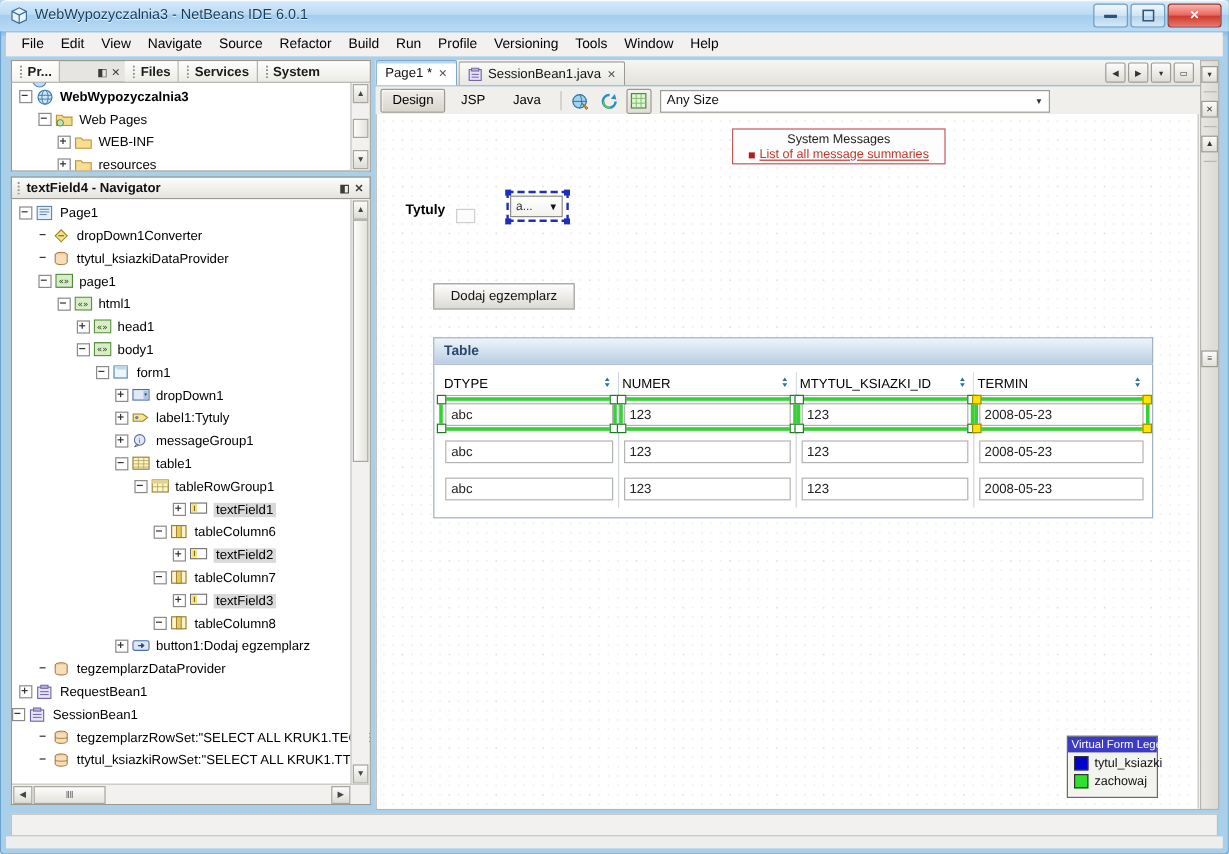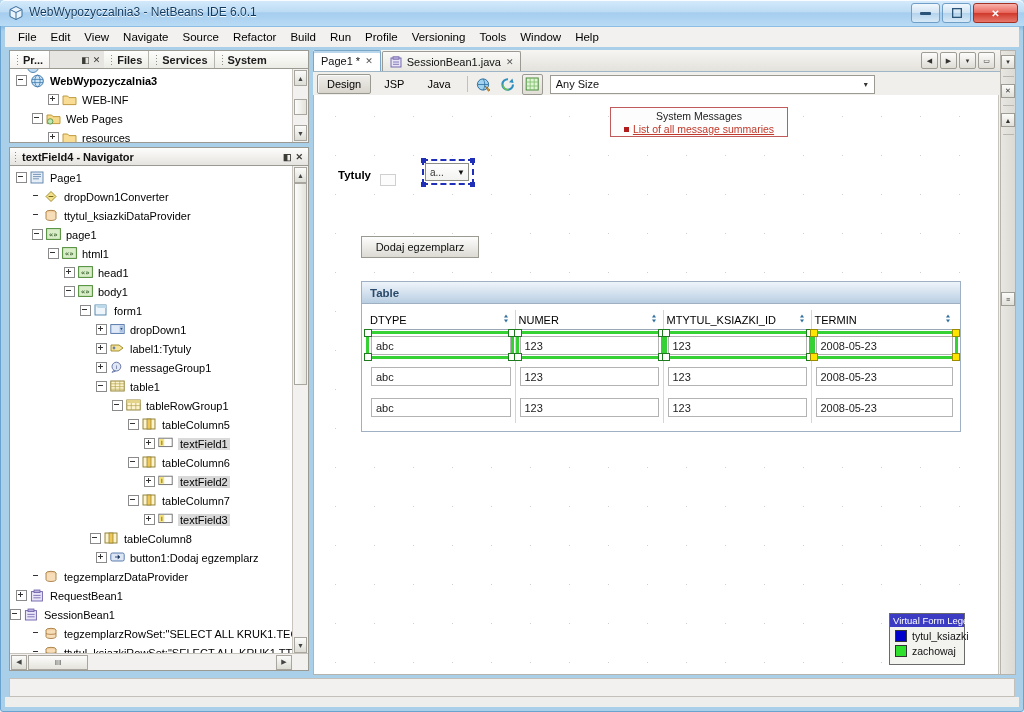--- a/index.html
+++ b/index.html
@@ -405,47 +405,47 @@
         <div class="trow" style="padding-left:6px;">
           <span class="exp"></span>
           <span class="tico">
             <svg width="15" height="14" viewBox="0 0 15 14">
               <circle cx="7.5" cy="7" r="5.8" fill="#cde6f8" stroke="#3f7aad" stroke-width="1"></circle>
               <ellipse cx="7.5" cy="7" rx="2.6" ry="5.8" fill="none" stroke="#3f7aad" stroke-width=".8"></ellipse>
               <path d="M1.9 5.4 H13.1 M1.9 8.6 H13.1" stroke="#3f7aad" stroke-width=".8"></path>
             </svg>
           </span>
           <span class="tlabel bold">WebWypozyczalnia3</span>
-        </div>
-        <div class="trow" style="padding-left:38px;">
-          <span class="exp plus"></span>
-          <span class="tico">
-            <svg width="15" height="13" viewBox="0 0 15 13">
-              <path d="M1 3 H5.6 L7 4.6 H14 V11.6 H1 Z" fill="#f9dd94" stroke="#b9922f" stroke-width=".9"></path>
-            </svg>
-          </span>
-          <span class="tlabel">WEB-INF</span>
         </div>
         <div class="trow" style="padding-left:22px;">
           <span class="exp"></span>
           <span class="tico">
             <svg width="15" height="13" viewBox="0 0 15 13">
               <path d="M1 3 H5.6 L7 4.6 H14 V11.6 H1 Z" fill="#f7d98a" stroke="#b9922f" stroke-width=".9"></path>
               <circle cx="4.2" cy="9.4" r="2.7" fill="#bfe7b6" stroke="#4b8b3d" stroke-width=".8"></circle>
             </svg>
           </span>
           <span class="tlabel">Web Pages</span>
         </div>
         <div class="trow" style="padding-left:38px;">
           <span class="exp plus"></span>
           <span class="tico">
             <svg width="15" height="13" viewBox="0 0 15 13">
               <path d="M1 3 H5.6 L7 4.6 H14 V11.6 H1 Z" fill="#f9dd94" stroke="#b9922f" stroke-width=".9"></path>
             </svg>
           </span>
+          <span class="tlabel">WEB-INF</span>
+        </div>
+        <div class="trow" style="padding-left:38px;">
+          <span class="exp plus"></span>
+          <span class="tico">
+            <svg width="15" height="13" viewBox="0 0 15 13">
+              <path d="M1 3 H5.6 L7 4.6 H14 V11.6 H1 Z" fill="#f9dd94" stroke="#b9922f" stroke-width=".9"></path>
+            </svg>
+          </span>
           <span class="tlabel">resources</span>
         </div>
       </div>
       <div class="vsb">
         <div class="arr">▲</div>
         <div class="thumb" style="top:30px;height:14px;"></div>
         <div class="arr bot">▼</div>
       </div>
     </div>
 
@@ -586,30 +586,20 @@
             <span class="exp"></span>
             <span class="tico">
               <svg width="15" height="12" viewBox="0 0 15 12">
                 <rect x="0.8" y="1" width="13.4" height="10" fill="#fdf3cd" stroke="#8a7a2a" stroke-width=".9"></rect>
                 <rect x="0.8" y="1" width="13.4" height="3" fill="#e3d48a"></rect>
                 <path d="M0.8 6.6 H14.2 M5.3 4 V11 M9.8 4 V11" stroke="#b5a650" stroke-width=".7"></path>
               </svg>
             </span>
             <span class="tlabel">tableRowGroup1</span>
           </div>
-          <div class="trow" style="padding-left: 118px;">
-            <span class="exp"></span>
-            <span class="tico">
-              <svg width="14" height="12" viewBox="0 0 14 12">
-                <rect x="1" y="1" width="12" height="10" fill="#fdf3cd" stroke="#8a7a2a" stroke-width=".9"></rect>
-                <rect x="5" y="1" width="4" height="10" fill="#f0c85a" stroke="#8a7a2a" stroke-width=".7"></rect>
-              </svg>
-            </span>
-            <span class="tlabel">tableColumn5</span>
-          </div>
           <div class="trow" style="padding-left: 134px;">
             <span class="exp plus"></span>
             <span class="tico">
               <svg width="15" height="11" viewBox="0 0 15 11">
                 <rect x="0.8" y="1.2" width="13.4" height="8.4" fill="#ffffff" stroke="#6a6a6a" stroke-width=".9"></rect>
                 <rect x="1.6" y="2" width="4.6" height="6.8" fill="#f5e27a"></rect>
                 <text x="3.9" y="7.6" font-size="6" text-anchor="middle" fill="#3a3000" font-family="DejaVu Sans">I</text>
               </svg>
             </span>
             <span class="tlabel sel">textField1</span>
@@ -649,21 +639,21 @@
             <span class="exp plus"></span>
             <span class="tico">
               <svg width="15" height="11" viewBox="0 0 15 11">
                 <rect x="0.8" y="1.2" width="13.4" height="8.4" fill="#ffffff" stroke="#6a6a6a" stroke-width=".9"></rect>
                 <rect x="1.6" y="2" width="4.6" height="6.8" fill="#f5e27a"></rect>
                 <text x="3.9" y="7.6" font-size="6" text-anchor="middle" fill="#3a3000" font-family="DejaVu Sans">I</text>
               </svg>
             </span>
             <span class="tlabel sel">textField3</span>
           </div>
-          <div class="trow" style="padding-left: 80px;">
+          <div class="trow" style="padding-left: 118px;">
             <span class="exp"></span>
             <span class="tico">
               <svg width="14" height="12" viewBox="0 0 14 12">
                 <rect x="1" y="1" width="12" height="10" fill="#fdf3cd" stroke="#8a7a2a" stroke-width=".9"></rect>
                 <rect x="5" y="1" width="4" height="10" fill="#f0c85a" stroke="#8a7a2a" stroke-width=".7"></rect>
               </svg>
             </span>
             <span class="tlabel">tableColumn8</span>
           </div>
           <div class="trow" style="padding-left: 86px;">

